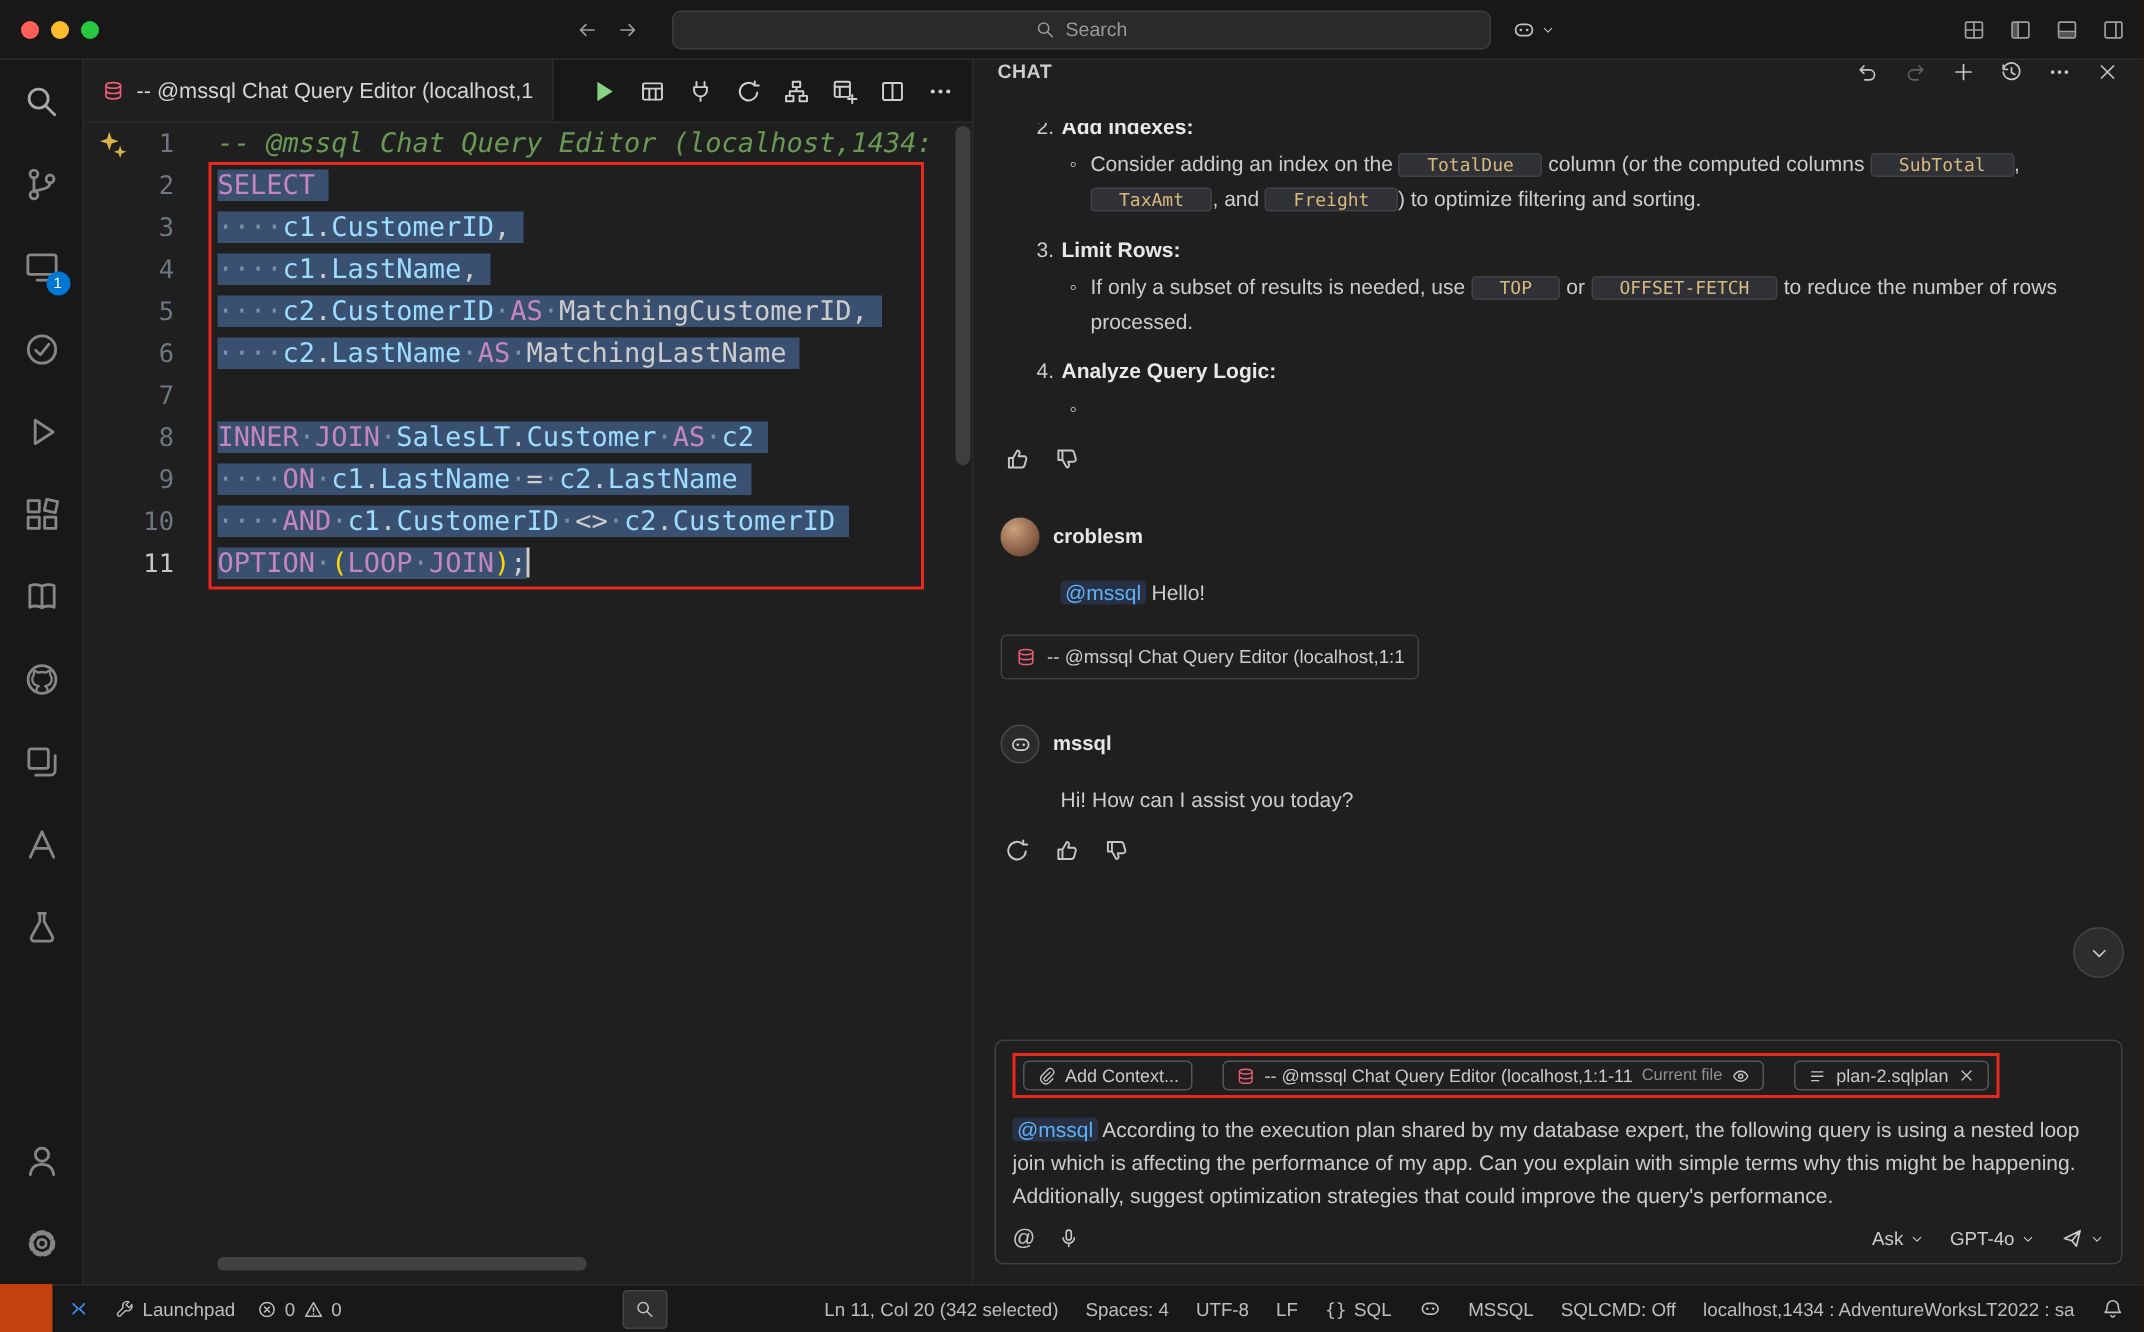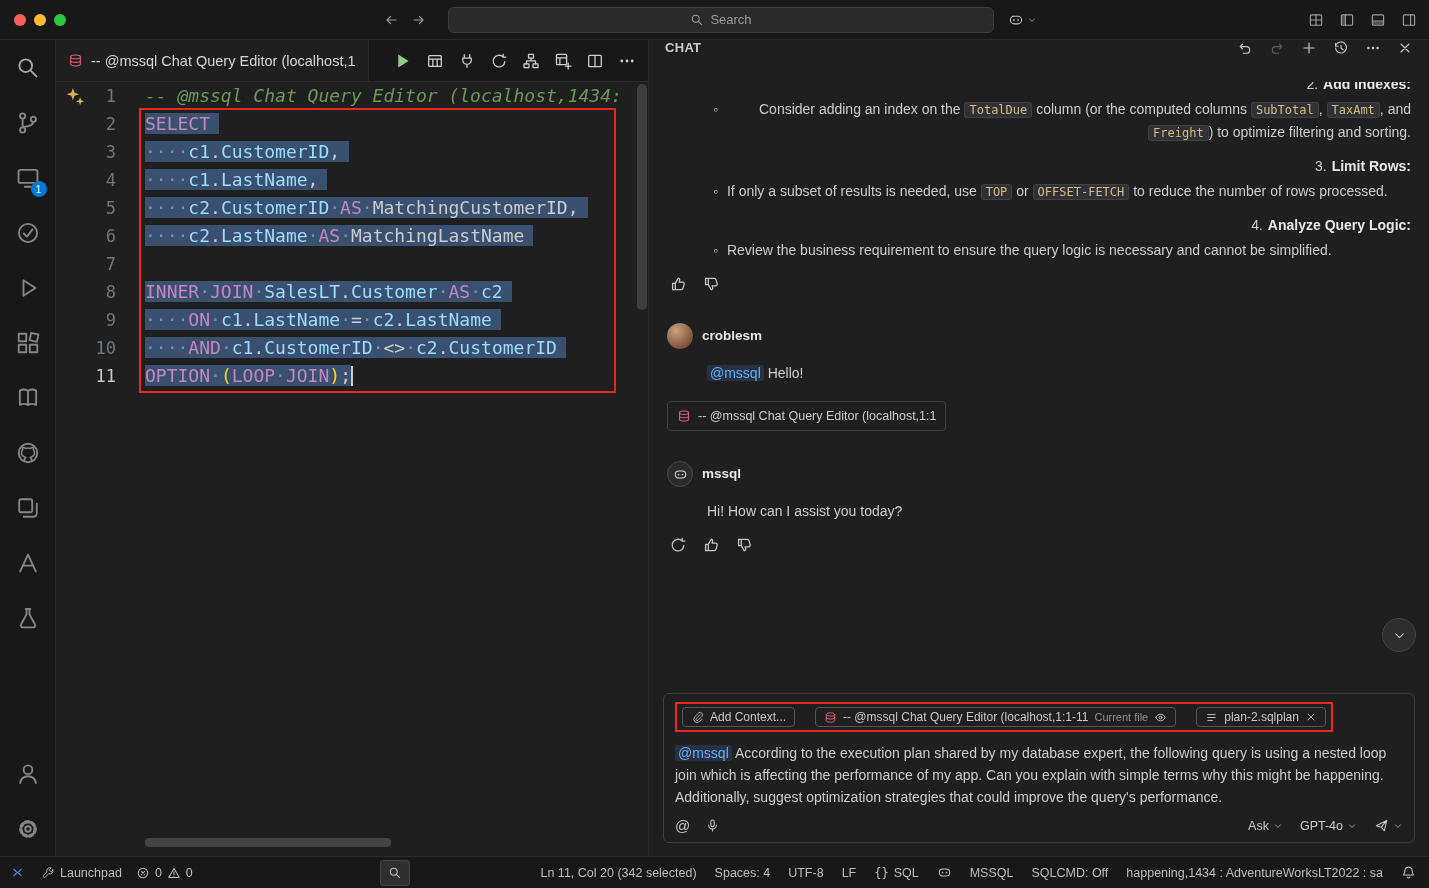--- a/index.html
+++ b/index.html
@@ -76,28 +76,28 @@
   
   .chat-panel { width:781px; background:#1f1f1f; border-left:1px solid #2b2b2b;
     display:flex; flex-direction:column; position:relative; }
   .chat-header { height:42px; display:flex; align-items:flex-start; padding:0 16px;
     font-size:13px; font-weight:600; letter-spacing:.3px; color:#cccccc; flex:none; }
   .ch-icons { margin-left:auto; display:flex; gap:16px; color:#c5c5c5; align-items:center; }
   .dim2 { color:#5f5f5f; }
 
   .chat-body { flex:1; overflow:hidden; padding:0 18px; font-size:14px; line-height:22px; color:#cccccc; }
   .a-list { margin-top:-9px; padding-left:24px; }
-  .chat-li { margin-bottom:11px;text-align:right; }
+  .chat-li { margin-bottom:11px; }
   .li-head { font-size:14px; }
   .li-num { margin-right:5px; }
   .li-title { color:#e8e8e8; }
   .li-bullet { display:flex; gap:9px; padding-left:22px; margin-top:3px; }
   .li-marker { flex:none; color:#cccccc; }
   .rt-code { font-family:"DejaVu Sans Mono", monospace; font-size:12px; background:#303136;
-    color:#d7ba7d; border:1px solid rgba(255,255,255,0.08); border-radius:3px; padding:0 4px; }
+    color:#d7ba7d; border:1px solid rgba(255,255,255,0.08); border-radius:3px; padding:0 18px; }
   .rt-mention { color:#5fb0f7; background:rgba(80,145,255,0.16); border-radius:3px; padding:0 3px; }
   .fb-row { display:flex; gap:15px; margin-top:14px; color:#c5c5c5; align-items:center; padding-left:2px; }
   .msg-head { display:flex; align-items:center; gap:9px; margin-top:30px; }
   .avatar { width:26px; height:26px; border-radius:50%; flex:none; }
   .avatar.photo { background:radial-gradient(circle at 35% 30%, #caa27e, #8a5f46 60%, #4e3526); }
   .avatar.bot { background:#2b2b2b; border:1px solid #4a4a4a; color:#d5d5d5;
     display:flex; align-items:center; justify-content:center; }
   .msg-name { font-weight:700; color:#e6e6e6; font-size:13.5px; }
   .msg-text { margin-top:13px;margin-left:40px; }
   .attach-chip { display:inline-flex; align-items:center; gap:7px; margin-top:17px;
@@ -117,21 +117,21 @@
     white-space:nowrap; cursor:pointer; font-family:"Liberation Sans",sans-serif; }
   .chip-dim { color:#8f8f8f; font-size:11px; }
   .input-text { margin-top:10px; font-size:14px; line-height:22px; color:#cccccc; }
   .input-ctl { margin-top:10px; display:flex; align-items:center; gap:15px; color:#c5c5c5; }
   .at { font-size:15px; line-height:1; cursor:pointer; }
   .ictl-right { margin-left:auto; display:flex; align-items:center; gap:17px; }
   .ctl { display:inline-flex; align-items:center; gap:4px; font-size:12.5px; color:#cccccc; cursor:pointer; }
 
   
   .statusbar { height:32px; background:#181818; border-top:1px solid #2b2b2b;
-    display:flex; align-items:center; font-size:12.5px; color:#bdbdbd; position:relative; }
+    display:flex; align-items:center; font-size:12.5px; color:#bdbdbd; position:relative;margin-left:35px; }
   .sb-item { display:inline-flex; align-items:center; gap:5px; padding:0 7px; cursor:pointer; white-space:nowrap; }
   .sb-remote { color:#3794ff; width:34px; justify-content:center; }
   .sb-zoom { position:absolute; left:380px; width:30px; height:26px; background:#2f2f2f;
     border:1px solid #454545; border-radius:3px; display:flex; align-items:center;
     justify-content:center; color:#c5c5c5; cursor:pointer; }
   .sb-right { margin-left:auto; display:flex; align-items:center; gap:4px; padding-right:6px; }
   .braces { font-family:"DejaVu Sans Mono",monospace; font-size:12px; }
 </style>
 </head>
 <body>
@@ -462,21 +462,20 @@
               <div class="li-head"><span class="li-num">3.</span><b class="li-title">Limit Rows:</b></div>
               <div class="li-bullet">
                 <span class="li-marker">◦</span>
                 <span class="li-text"><span class="rt-t">If only a subset of results is needed, use </span><span class="rt-code">TOP</span><span class="rt-t"> or </span><span class="rt-code">OFFSET-FETCH</span><span class="rt-t"> to reduce the number of rows processed.</span></span>
               </div>
             </div>
             <div class="chat-li">
               <div class="li-head"><span class="li-num">4.</span><b class="li-title">Analyze Query Logic:</b></div>
               <div class="li-bullet">
                 <span class="li-marker">◦</span>
-                <span class="li-text"><span class="rt-t">Review the business requirement to ensure the query logic is necessary and cannot be simplified.</span></span>
               </div>
             </div>
           </div>
 
         <div class="fb-row">
           <span class="ic ic18">
               <svg viewBox="0 0 16 16" fill="none" stroke="currentColor" stroke-width="1.15" stroke-linecap="round" stroke-linejoin="round">
                 <path d="M5.6 7.4V13M5.6 7.4 8.2 2.9c.9 0 1.5.8 1.3 1.7L9 6.4h3.2c.9 0 1.5.9 1.3 1.7l-1 3.6c-.2.8-.8 1.3-1.6 1.3H5.6M5.6 7.4H3.2V13h2.4"></path>
               </svg>
             </span>
@@ -684,21 +683,21 @@
           <span class="ic ic15">
             <svg viewBox="0 0 16 16" fill="none" stroke="currentColor" stroke-width="1.15" stroke-linecap="round" stroke-linejoin="round">
               <rect x="2.4" y="4.2" width="11.2" height="7.6" rx="3.8"></rect>
               <circle cx="5.9" cy="8" r="0.9" fill="currentColor" stroke="none"></circle>
               <circle cx="10.1" cy="8" r="0.9" fill="currentColor" stroke="none"></circle>
             </svg>
           </span>
         </span>
       <span class="sb-item">MSSQL</span>
       <span class="sb-item">SQLCMD: Off</span>
-      <span class="sb-item">happening,1434 : AdventureWorksLT2022 : sa</span>
+      <span class="sb-item">localhost,1434 : AdventureWorksLT2022 : sa</span>
       <span class="sb-item">
           <span class="ic ic15">
             <svg viewBox="0 0 16 16" fill="none" stroke="currentColor" stroke-width="1.15" stroke-linecap="round" stroke-linejoin="round">
               <path d="M8 2.3a3.9 3.9 0 0 1 3.9 3.9c0 2.9.8 3.7 1.5 4.4H2.6c.7-.7 1.5-1.5 1.5-4.4A3.9 3.9 0 0 1 8 2.3zM6.7 12.9a1.35 1.35 0 0 0 2.6 0"></path>
             </svg>
           </span>
         </span>
     </span>
   </footer>
 </div>

